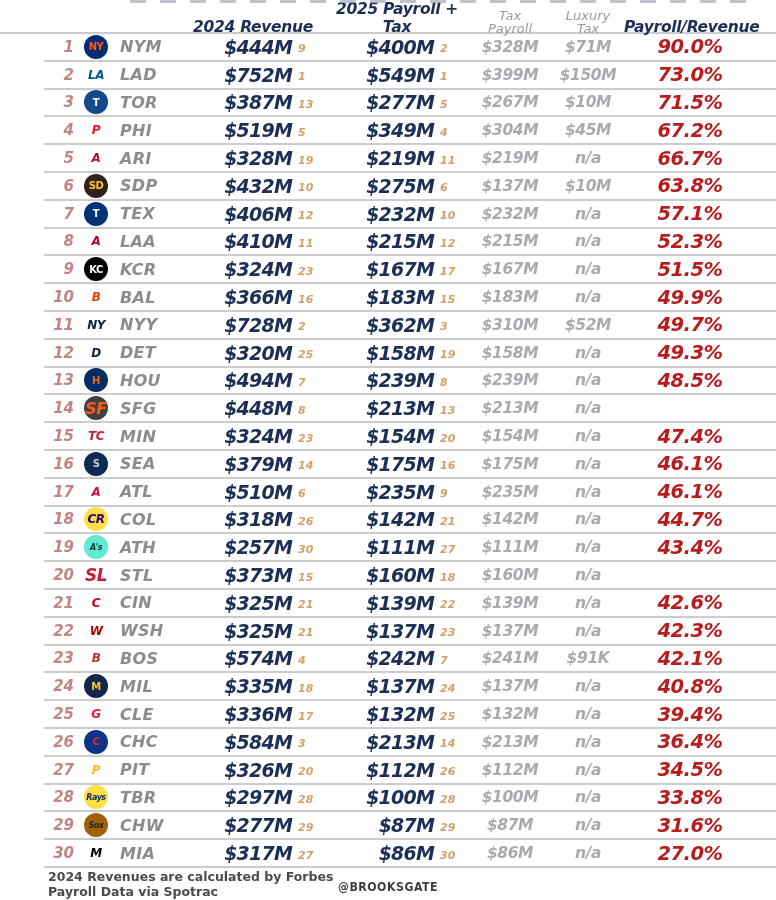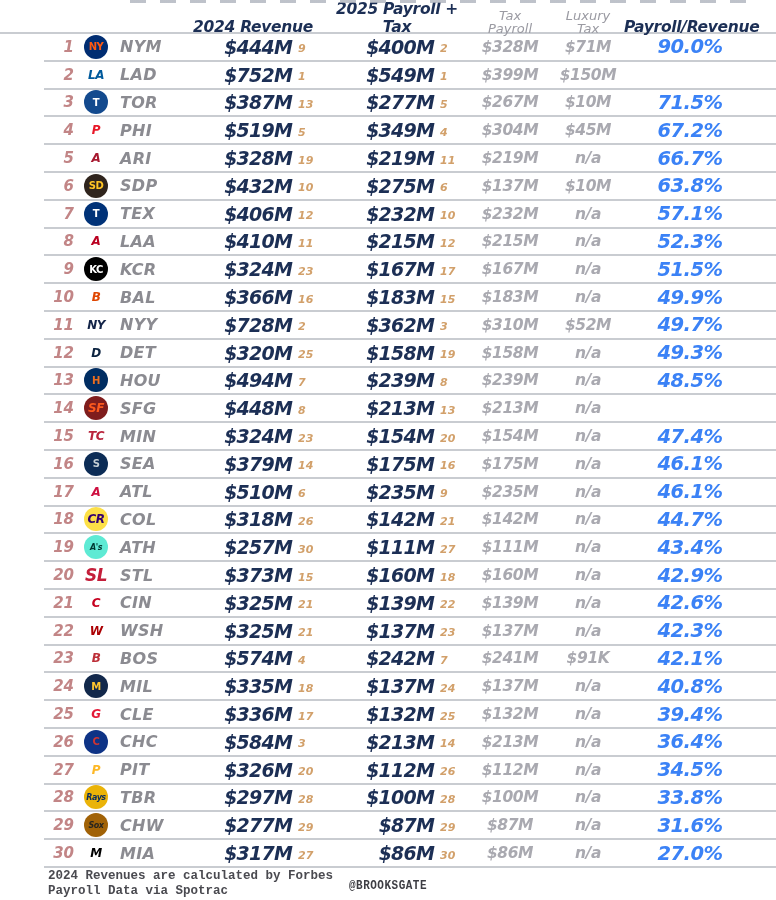--- a/index.html
+++ b/index.html
@@ -69,25 +69,25 @@
     text-align:left;
     color:#d2a06a;font-style:italic;font-weight:700;font-size:11px;
     padding-left:2px;padding-top:4px;
   }
   .muted{
     text-align:center;
     color:#a9a9b0;font-style:italic;font-weight:600;font-size:15.5px;letter-spacing:-0.4px;
   }
   .pct{
     text-align:center;
-    color:#3b82f6;font-weight:700;font-style:italic;font-size:19.5px;letter-spacing:-0.5px;
+    color:#b91c1c;font-weight:700;font-style:italic;font-size:19.5px;letter-spacing:-0.5px;
   }
 
   
-  .footer{position:absolute;left:0;right:0;bottom:0;height:32px;font-family:Liberation Mono, monospace;}
+  .footer{position:absolute;left:0;right:0;bottom:0;height:32px;}
   .source{
     position:absolute;left:48px;top:1px;
     color:#4a4a50;font-size:12.5px;font-weight:600;line-height:1.2;
   }
   .handle{
     position:absolute;left:0;right:0;top:12px;text-align:center;
     color:#3d3d43;font-size:11px;font-weight:600;letter-spacing:0.5px;
     transform:scaleY(1.15);
   }
 </style>
@@ -128,20 +128,21 @@
     <div class="logo-cell">
         <span class="logo" style="background: rgb(255, 255, 255); color: rgb(0, 90, 156); font-size: 12px; font-style: italic;">LA</span>
       </div>
     <div class="abbr">LAD</div>
     <div class="val">$752M</div>
     <div class="sub">1</div>
     <div class="val">$549M</div>
     <div class="sub">1</div>
     <div class="muted">$399M</div>
     <div class="muted">$150M</div>
+    <div class="pct">73.0%</div>
   </div>
 
   <div class="grid row">
     <div class="rank">3</div>
     <div class="logo-cell">
         <span class="logo" style="background: rgb(19, 74, 142); color: rgb(255, 255, 255);">T</span>
       </div>
     <div class="abbr">TOR</div>
     <div class="val">$387M</div>
     <div class="sub">13</div>
@@ -298,21 +299,21 @@
     <div class="val">$239M</div>
     <div class="sub">8</div>
     <div class="muted">$239M</div>
     <div class="muted">n/a</div>
     <div class="pct">48.5%</div>
   </div>
 
   <div class="grid row">
     <div class="rank">14</div>
     <div class="logo-cell">
-        <span class="logo" style="background: #7f1d1d; color: rgb(253, 90, 30); font-size: 12px; font-style: italic;">SF</span>
+        <span class="logo" style="background: #404040; color: rgb(253, 90, 30); font-size: 16px; font-style: italic;">SF</span>
       </div>
     <div class="abbr">SFG</div>
     <div class="val">$448M</div>
     <div class="sub">8</div>
     <div class="val">$213M</div>
     <div class="sub">13</div>
     <div class="muted">$213M</div>
     <div class="muted">n/a</div>
   </div>
 
@@ -396,21 +397,20 @@
     <div class="logo-cell">
         <span class="logo" style="background: rgb(255, 255, 255); color: rgb(196, 30, 58); font-size: 17px; font-style: italic;">SL</span>
       </div>
     <div class="abbr">STL</div>
     <div class="val">$373M</div>
     <div class="sub">15</div>
     <div class="val">$160M</div>
     <div class="sub">18</div>
     <div class="muted">$160M</div>
     <div class="muted">n/a</div>
-    <div class="pct">42.9%</div>
   </div>
 
   <div class="grid row">
     <div class="rank">21</div>
     <div class="logo-cell">
         <span class="logo" style="background: rgb(255, 255, 255); color: rgb(198, 1, 31); font-size: 12px; font-style: italic;">C</span>
       </div>
     <div class="abbr">CIN</div>
     <div class="val">$325M</div>
     <div class="sub">21</div>
@@ -507,21 +507,21 @@
     <div class="val">$112M</div>
     <div class="sub">26</div>
     <div class="muted">$112M</div>
     <div class="muted">n/a</div>
     <div class="pct">34.5%</div>
   </div>
 
   <div class="grid row">
     <div class="rank">28</div>
     <div class="logo-cell">
-        <span class="logo" style="background: #eab308; color: rgb(9, 44, 92); font-size: 8px; font-style: italic;">Rays</span>
+        <span class="logo" style="background: #fde047; color: rgb(9, 44, 92); font-size: 8px; font-style: italic;">Rays</span>
       </div>
     <div class="abbr">TBR</div>
     <div class="val">$297M</div>
     <div class="sub">28</div>
     <div class="val">$100M</div>
     <div class="sub">28</div>
     <div class="muted">$100M</div>
     <div class="muted">n/a</div>
     <div class="pct">33.8%</div>
   </div>

